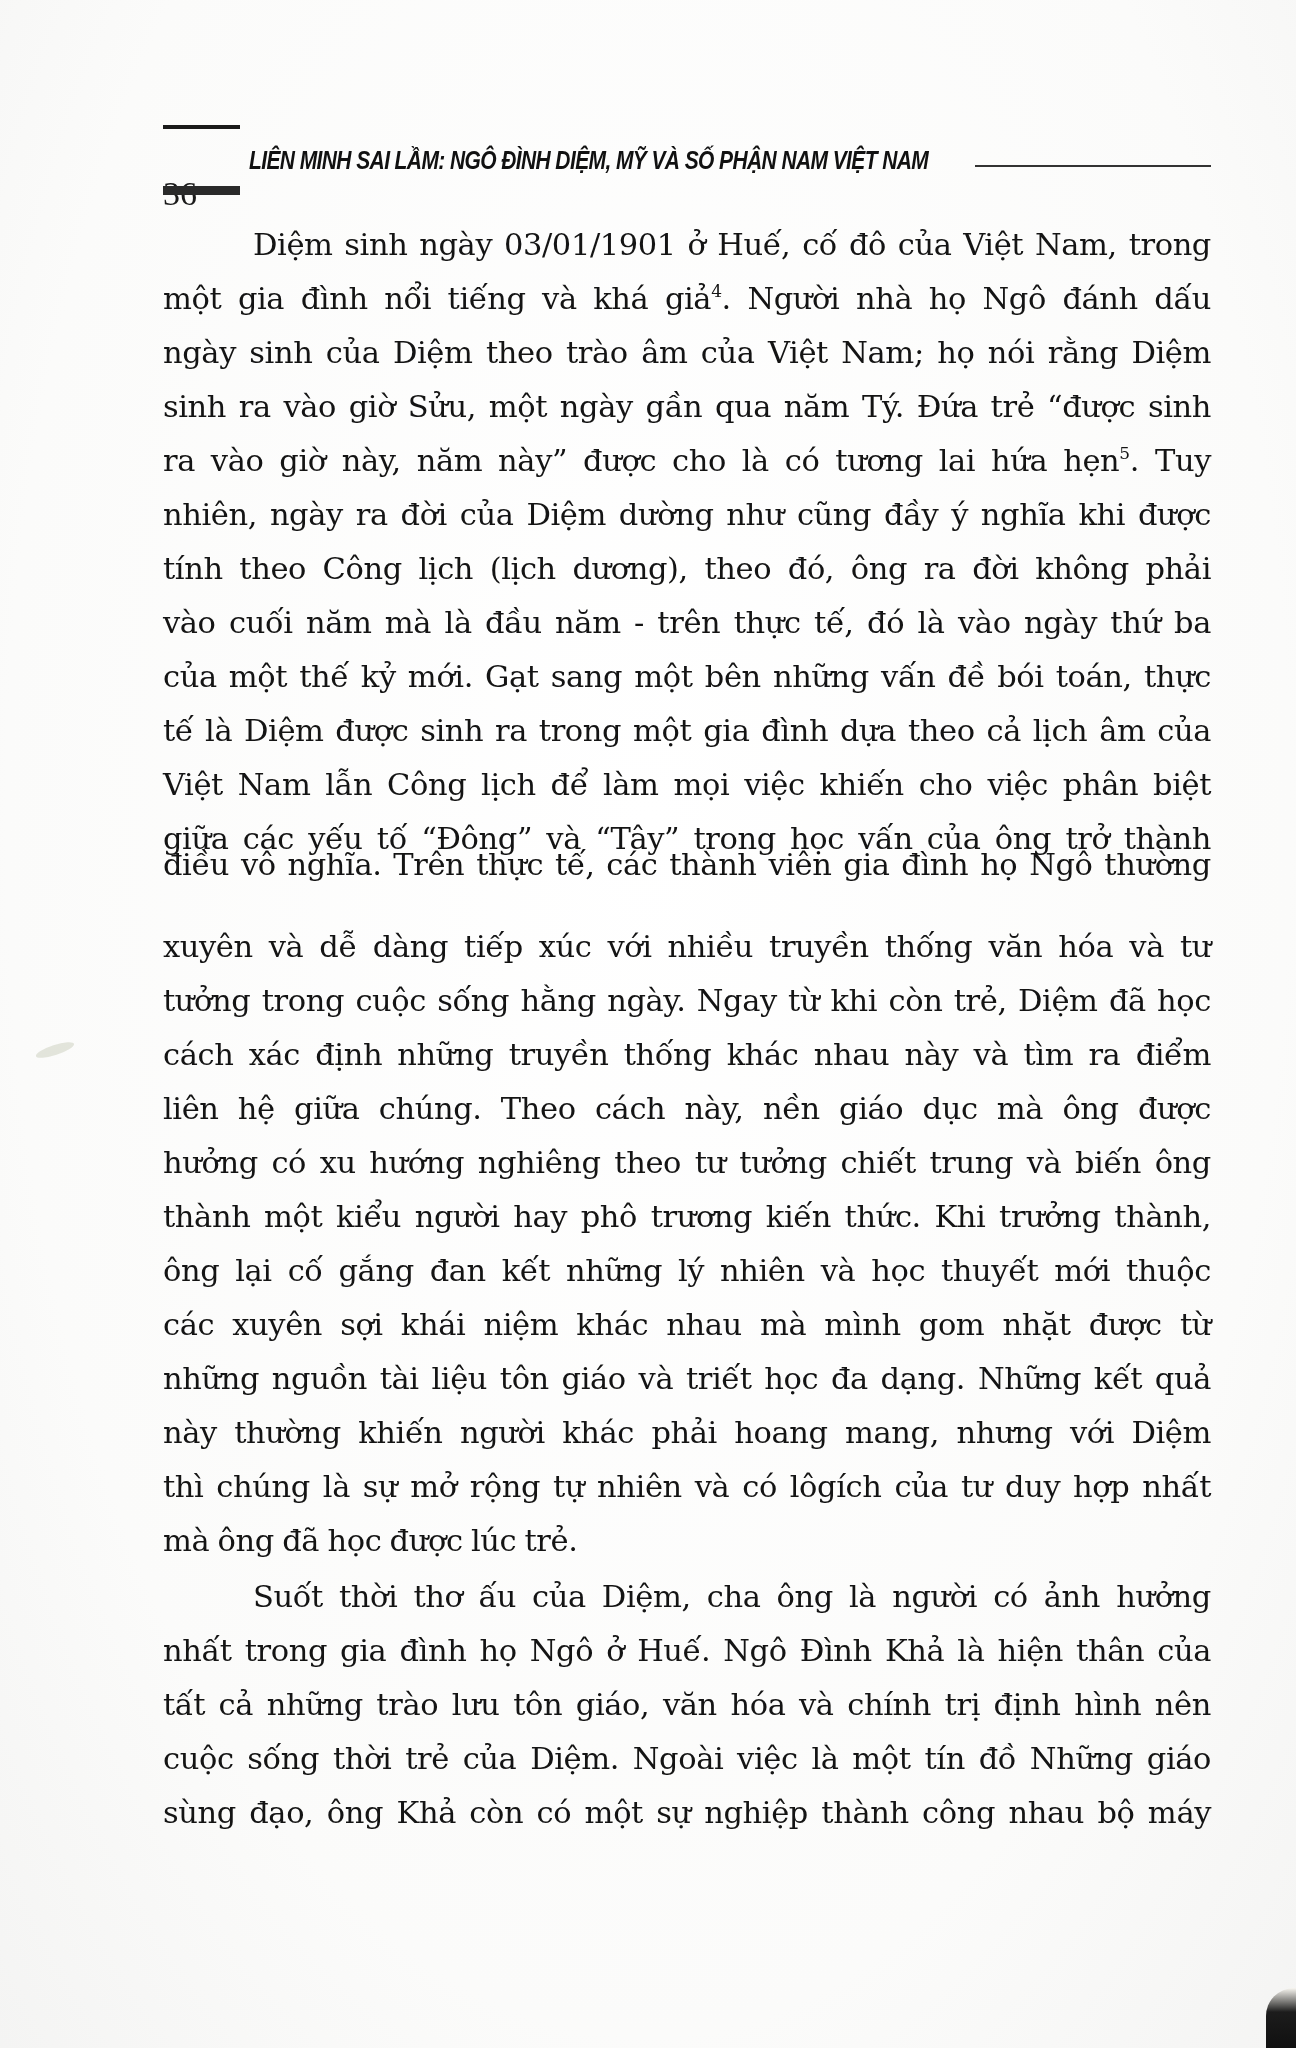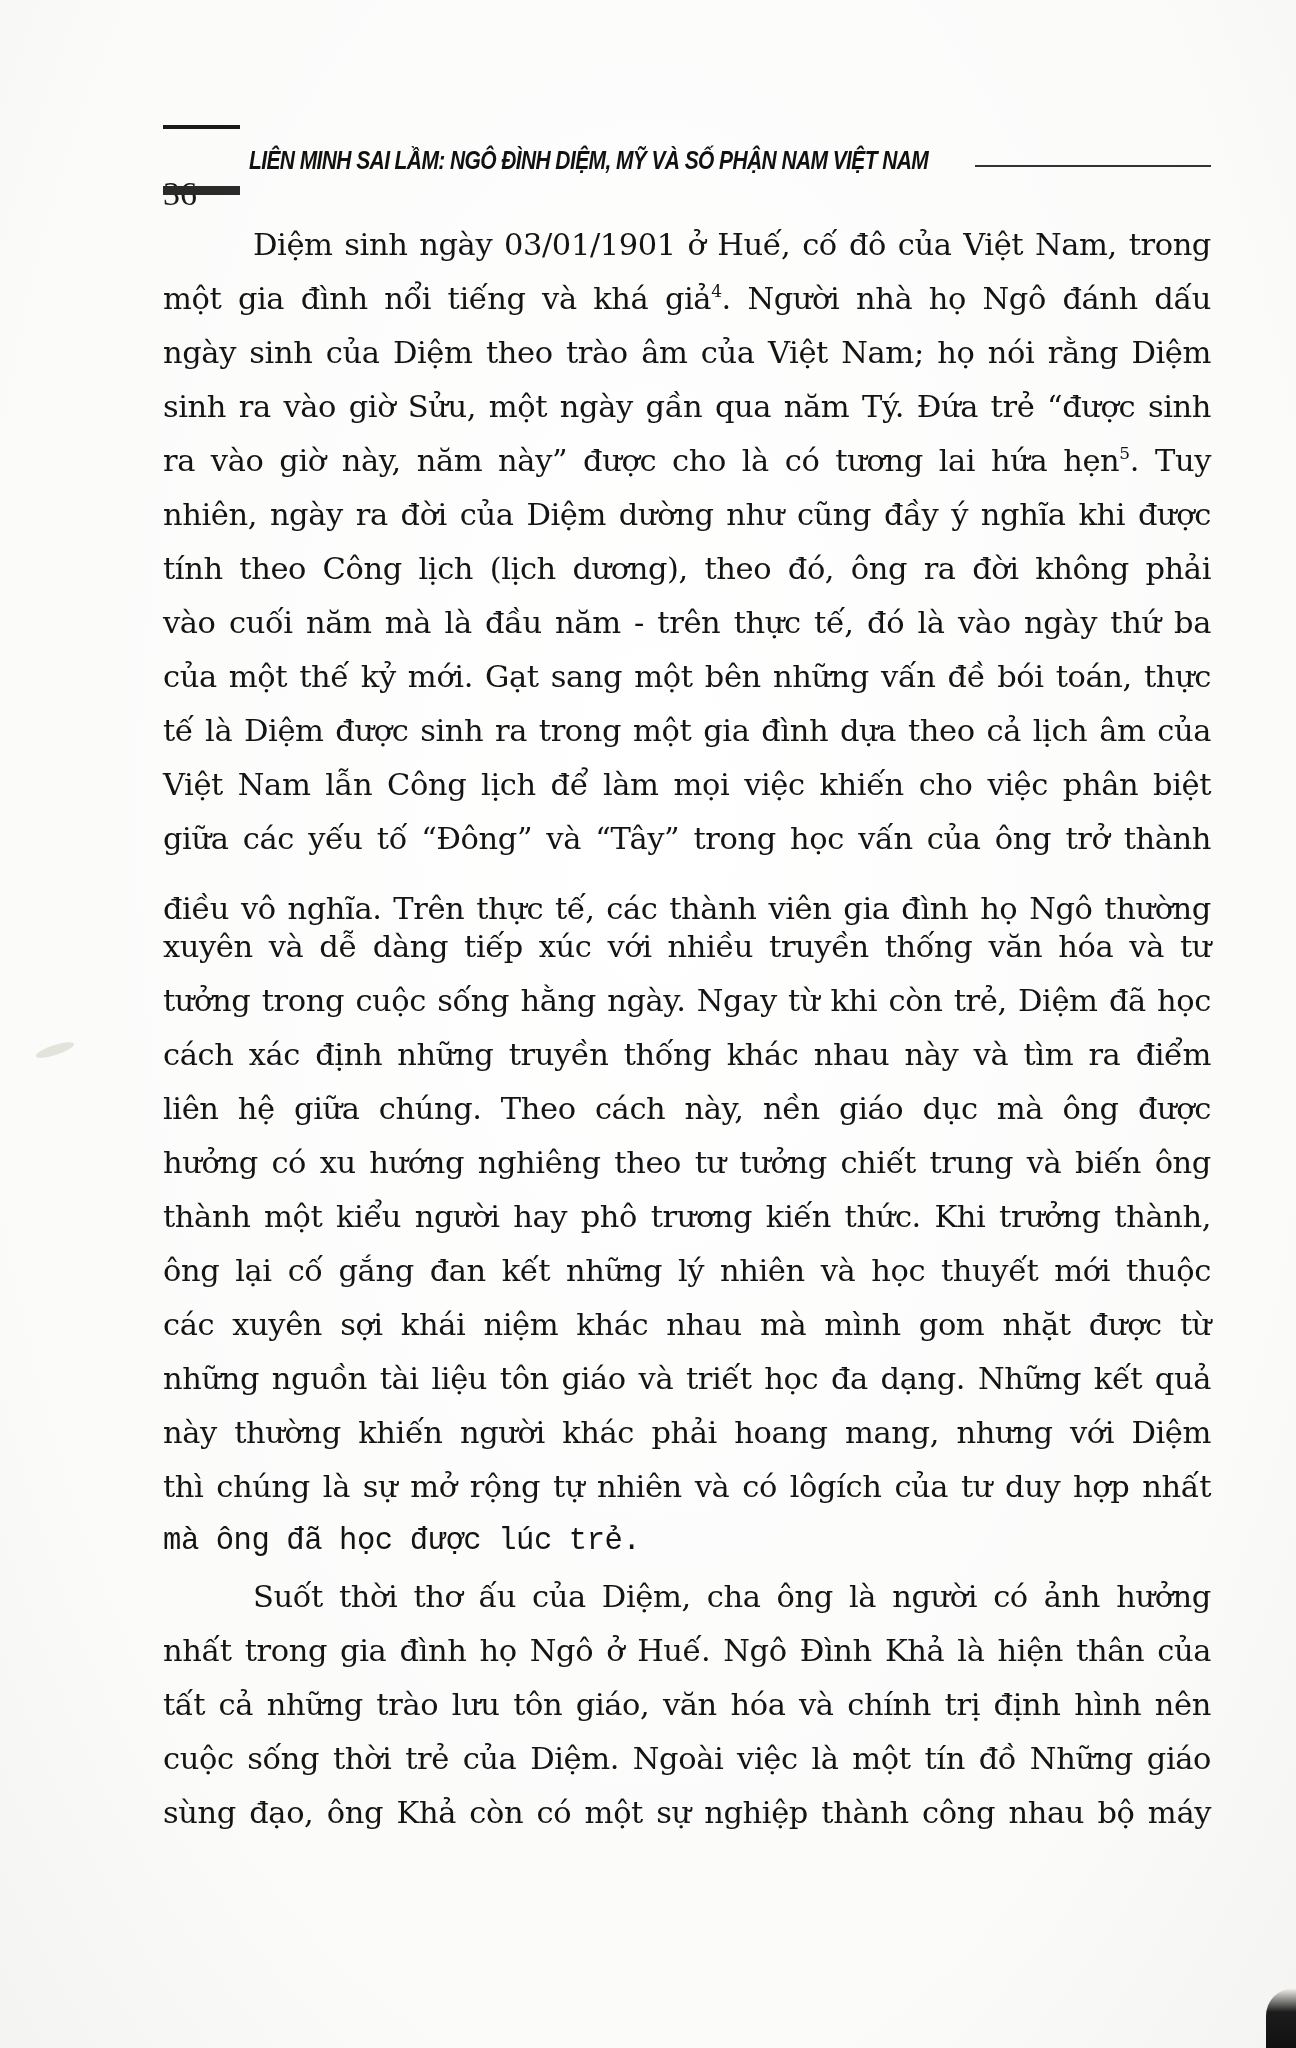--- a/index.html
+++ b/index.html
@@ -84,21 +84,20 @@
       text-align-last: justify;
       letter-spacing: -0.4px;
       word-spacing: -1px;
     }
     .line.indent {
       left: 90px;
       width: 958px;
     }
     .line.last {
       text-align-last: left;
-      font-family: Liberation Mono, monospace;
     }
     sup {
       font-size: 17px;
       line-height: 0;
       vertical-align: 12px;
     }
     
     .margin-mark {
       position: absolute;
       left: 35px; top: 1045px;
@@ -134,21 +133,21 @@
       <div class="line" style="top:108px">ngày sinh của Diệm theo trào âm của Việt Nam; họ nói rằng Diệm</div>
       <div class="line" style="top:162px">sinh ra vào giờ Sửu, một ngày gần qua năm Tý. Đứa trẻ “được sinh</div>
       <div class="line" style="top:216px"><span>ra vào giờ này, năm này” được cho là có tương lai hứa hẹn</span><sup>5</sup><span>. Tuy</span></div>
       <div class="line" style="top:270px">nhiên, ngày ra đời của Diệm dường như cũng đầy ý nghĩa khi được</div>
       <div class="line" style="top:324px">tính theo Công lịch (lịch dương), theo đó, ông ra đời không phải</div>
       <div class="line" style="top:378px">vào cuối năm mà là đầu năm - trên thực tế, đó là vào ngày thứ ba</div>
       <div class="line" style="top:432px">của một thế kỷ mới. Gạt sang một bên những vấn đề bói toán, thực</div>
       <div class="line" style="top:486px">tế là Diệm được sinh ra trong một gia đình dựa theo cả lịch âm của</div>
       <div class="line" style="top:540px">Việt Nam lẫn Công lịch để làm mọi việc khiến cho việc phân biệt</div>
       <div class="line" style="top:594px">giữa các yếu tố “Đông” và “Tây” trong học vấn của ông trở thành</div>
-      <div class="line" style="top:664px">điều vô nghĩa. Trên thực tế, các thành viên gia đình họ Ngô thường</div>
+      <div class="line" style="top:620px">điều vô nghĩa. Trên thực tế, các thành viên gia đình họ Ngô thường</div>
       <div class="line" style="top:702px">xuyên và dễ dàng tiếp xúc với nhiều truyền thống văn hóa và tư</div>
       <div class="line" style="top:756px">tưởng trong cuộc sống hằng ngày. Ngay từ khi còn trẻ, Diệm đã học</div>
       <div class="line" style="top:810px">cách xác định những truyền thống khác nhau này và tìm ra điểm</div>
       <div class="line" style="top:864px">liên hệ giữa chúng. Theo cách này, nền giáo dục mà ông được</div>
       <div class="line" style="top:918px">hưởng có xu hướng nghiêng theo tư tưởng chiết trung và biến ông</div>
       <div class="line" style="top:972px">thành một kiểu người hay phô trương kiến thức. Khi trưởng thành,</div>
       <div class="line" style="top:1026px">ông lại cố gắng đan kết những lý nhiên và học thuyết mới thuộc</div>
       <div class="line" style="top:1080px">các xuyên sợi khái niệm khác nhau mà mình gom nhặt được từ</div>
       <div class="line" style="top:1134px">những nguồn tài liệu tôn giáo và triết học đa dạng. Những kết quả</div>
       <div class="line" style="top:1188px">này thường khiến người khác phải hoang mang, nhưng với Diệm</div>

